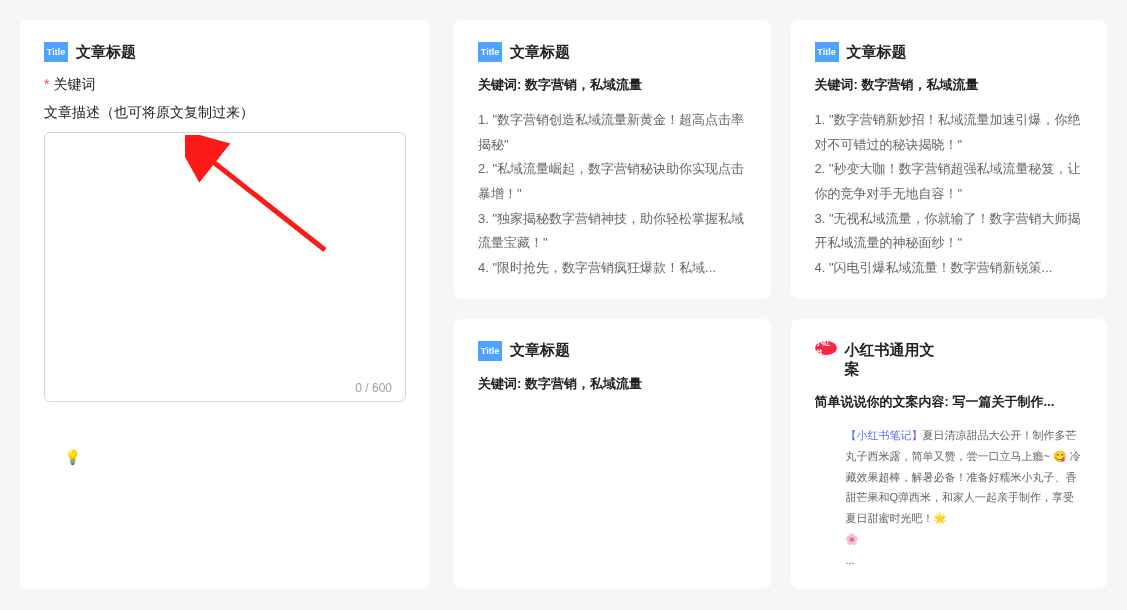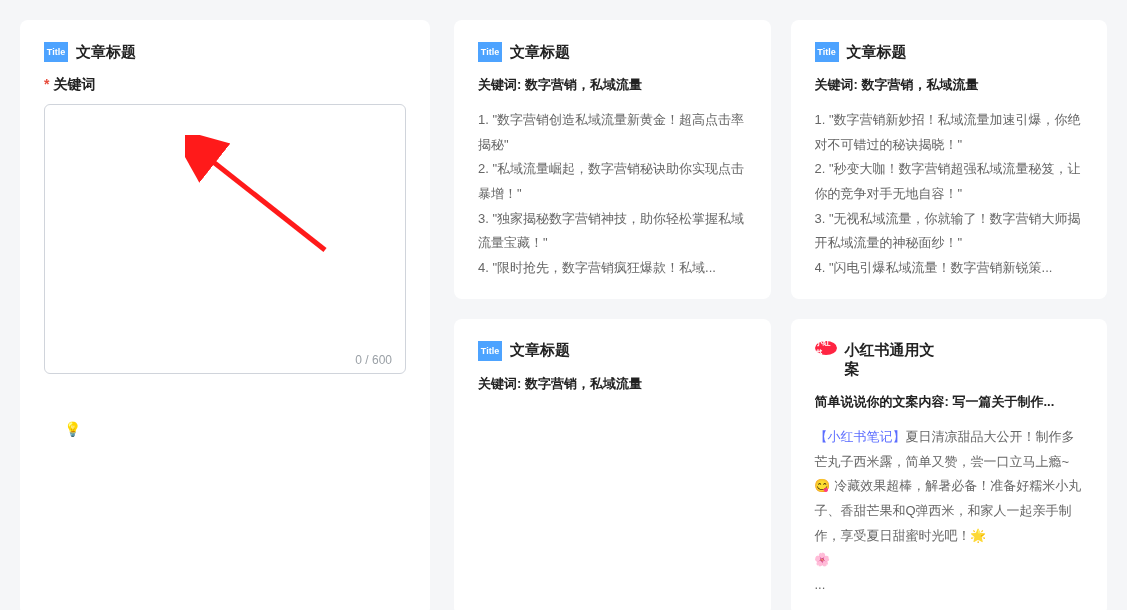--- a/index.html
+++ b/index.html
@@ -77,28 +77,29 @@
     text-overflow: ellipsis;
   }
   .body-text {
     font-size: 13px;
     line-height: 1.9;
     color: #666;
     white-space: pre-wrap;
     overflow: hidden;
   }
   .body-xhs {
-    font-size: 13px;
+    font-size: 11px;
     line-height: 1.9;
     color: #666;
+    margin-left: 31px;
   }
   .body-xhs .highlight { color: #5b6dff; }
   .field-label {
     font-size: 14px;
-    font-weight: 700;
+    font-weight: 400;
     color: #222;
     margin-bottom: 10px;
   }
   .field-label .req { color: #e74c3c; margin-right: 4px; }
   .input-wrap {
     position: relative;
     margin-bottom: 22px;
   }
   .keyword-input {
     width: 100%;
@@ -162,20 +163,21 @@
   <div class="left-panel">
     <div class="card-header">
       <span class="title-badge">Title</span>
       <span class="card-title">文章标题</span>
     </div>
 
     <div class="field-label">
       <span class="req">*</span><span>关键词</span>
     </div>
 
+    <div class="field-label">文章描述（也可将原文复制过来）</div>
     <div class="textarea-wrap">
       <textarea class="desc-textarea" style=""></textarea>
       <span class="textarea-counter">0 / 600</span>
     </div>
 
     <div class="example-btn">
       <span class="bulb">💡</span>
     </div>
 
     <svg class="arrow-annotation" style="left:165px; top:115px;" width="160" height="130" viewBox="0 0 160 130">

